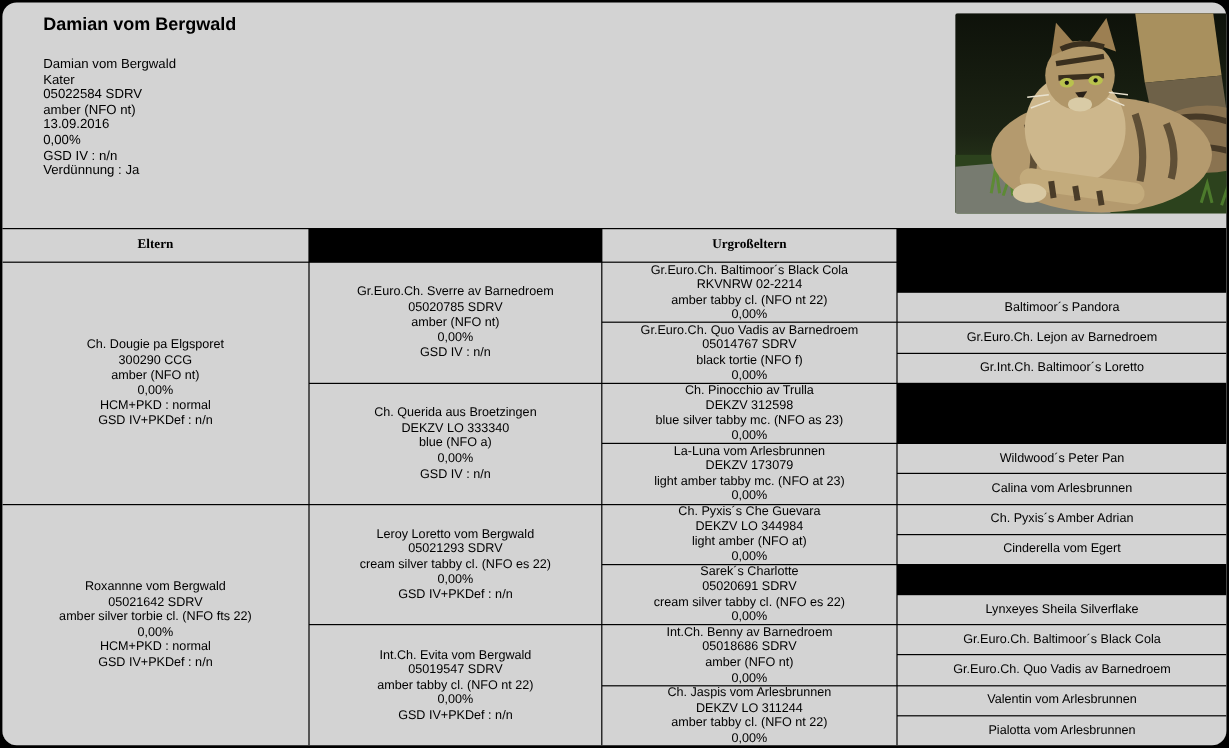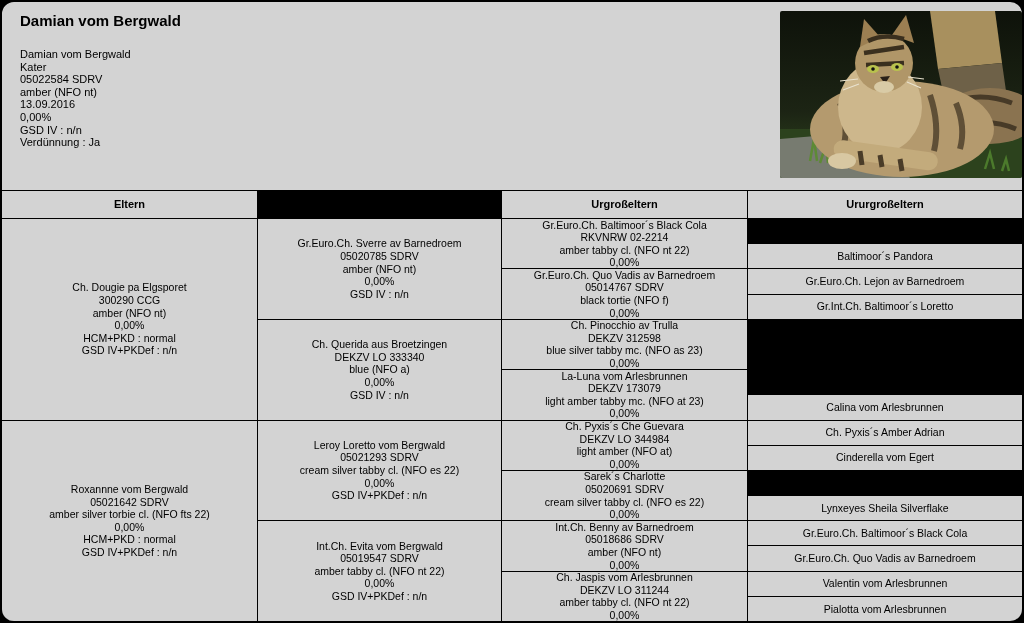--- a/index.html
+++ b/index.html
@@ -1,19 +1,19 @@
 <!DOCTYPE html>
 <html lang="de"><head>
 <meta charset="utf-8">
 <style>
   html,body{margin:0;padding:0;background:#000;}
   body{font-family:"Liberation Sans","DejaVu Sans",sans-serif;}
   .card{
     position:relative;width:1024px;height:623px;box-sizing:border-box;
-    background:#d3d3d3;border:2px solid #000;border-radius:14px;overflow:hidden;
+    background:#d3d3d3;border:2px solid #000;border-radius:14px;overflow:hidden;padding-left:16px;
   }
   
   .head{position:relative;height:188px;}
   .page-title{position:absolute;top:10px;left:18px;font-size:15px;font-weight:bold;color:#000;}
   .subject-info{
     position:absolute;top:46px;left:18px;font-size:11px;line-height:12.6px;color:#000;
     white-space:pre-line;
   }
   .photo{
     position:absolute;top:9px;left:778px;width:242px;height:167px;
@@ -25,21 +25,21 @@
     display:grid;
     grid-template-columns:255px 243px 245px 1fr;
     grid-template-rows:27px repeat(16,1fr);
     gap:1px;background:#000;border-top:1px solid #000;
   }
   .cell{
     background:#d3d3d3;display:flex;align-items:center;justify-content:center;
     text-align:center;font-size:10.5px;line-height:12.6px;color:#000;
     white-space:pre-line;padding:1px 4px;overflow:hidden;
   }
-  .hdr{font-weight:bold;font-size:11px;}
+  .hdr{font-weight:bold;font-size:11px;font-family:Liberation Serif, serif;}
   .c1{grid-column:1;} .c2{grid-column:2;} .c3{grid-column:3;} .c4{grid-column:4;}
 </style>
 </head>
 <body>
 
 <div class="card">
 
   <div class="head">
     <div class="page-title">Damian vom Bergwald</div>
     <div class="subject-info">Damian vom Bergwald
@@ -87,21 +87,20 @@
       <polygon points="100,66 110,65 105,73" fill="#2a2118"></polygon>
       <path d="M78,68 l-18,2 M79,73 l-16,6 M128,66 l16,2 M127,71 l14,6" stroke="#e9e2cf" stroke-width="1.2"></path>
       <ellipse cx="104" cy="76" rx="10" ry="6" fill="#d9cba6"></ellipse>
     </svg>
   </div>
 
   <div class="pedigree">
 
     <div class="cell hdr c1">Eltern</div>
     <div class="cell hdr c3">Urgroßeltern</div>
-    <div class="cell hdr c4">Ururgroßeltern</div>
 
     <div class="cell c1" style="grid-row:2/span 8">Ch. Dougie pa Elgsporet
 300290 CCG
 amber (NFO nt)
 0,00%
 HCM+PKD : normal
 GSD IV+PKDef : n/n</div>
     <div class="cell c1" style="grid-row:10/span 8">Roxannne vom Bergwald
 05021642 SDRV
 amber silver torbie cl. (NFO fts 22)
@@ -159,20 +158,21 @@
 amber (NFO nt)
 0,00%</div>
     <div class="cell c3" style="grid-row:16/span 2">Ch. Jaspis vom Arlesbrunnen
 DEKZV LO 311244
 amber tabby cl. (NFO nt 22)
 0,00%</div>
 
     <div class="cell c4" style="grid-row:3">Baltimoor´s Pandora</div>
     <div class="cell c4" style="grid-row:4">Gr.Euro.Ch. Lejon av Barnedroem</div>
     <div class="cell c4" style="grid-row:5">Gr.Int.Ch. Baltimoor´s Loretto</div>
+    <div class="cell c4" style="grid-row:8">Wildwood´s Peter Pan</div>
     <div class="cell c4" style="grid-row:9">Calina vom Arlesbrunnen</div>
     <div class="cell c4" style="grid-row:10">Ch. Pyxis´s Amber Adrian</div>
     <div class="cell c4" style="grid-row:11">Cinderella vom Egert</div>
     <div class="cell c4" style="grid-row:13">Lynxeyes Sheila Silverflake</div>
     <div class="cell c4" style="grid-row:14">Gr.Euro.Ch. Baltimoor´s Black Cola</div>
     <div class="cell c4" style="grid-row:15">Gr.Euro.Ch. Quo Vadis av Barnedroem</div>
     <div class="cell c4" style="grid-row:16">Valentin vom Arlesbrunnen</div>
     <div class="cell c4" style="grid-row:17">Pialotta vom Arlesbrunnen</div>
   </div>
 

